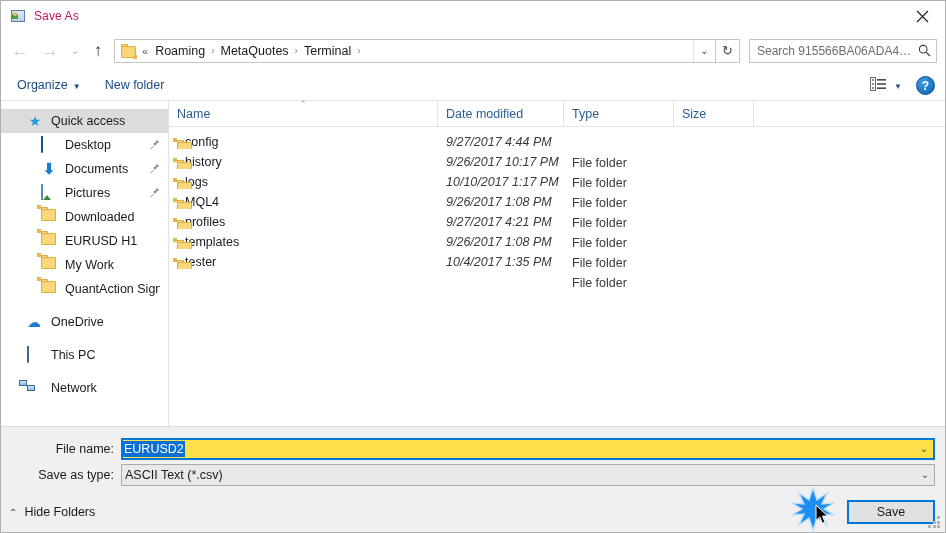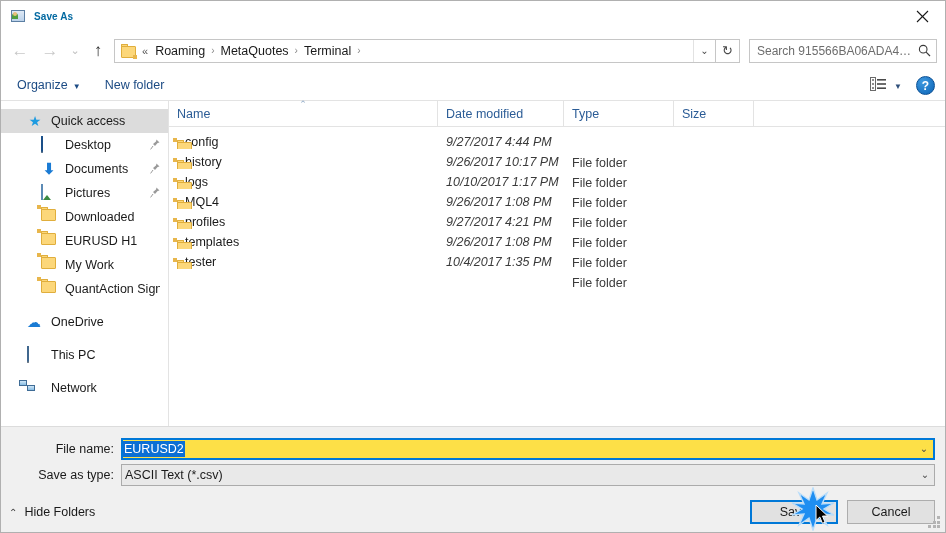--- a/index.html
+++ b/index.html
@@ -36,21 +36,21 @@
   }
   .title-icon .tiperson {
     position: absolute; left: 2px; top: 5px; width: 6px; height: 6px;
     background: #4d9e3f; border-radius: 50% 50% 0 0;
   }
   .title-icon .tihead {
     position: absolute; left: 3px; top: 4px; width: 4px; height: 4px;
     background: #e8c07a; border-radius: 50%;
   }
   .title-text {
-    font-size: 10px; color: #0369a1; letter-spacing: .1px; font-weight: bold;
+    font-size: 12px; color: #be185d; letter-spacing: .1px;
   }
   .close-btn {
     position: absolute; right: 0; top: 0;
     width: 46px; height: 30px;
     display: flex; align-items: center; justify-content: center;
     cursor: default;
   }
   .close-btn svg { display: block; }
 
   
@@ -553,21 +553,20 @@
     </div>
   </div>
 
   <div class="footer">
     <div class="hide-folders">
       <span class="hf-caret">⌃</span>
       <span>Hide Folders</span>
     </div>
     <div class="btns">
       <div class="btn primary">Save</div>
-      <div class="btn">Cancel</div>
     </div>
     <div class="grip">
       <span style="left:9px;top:0"></span>
       <span style="left:4.5px;top:4.5px"></span>
         <span style="left:9px;top:4.5px"></span>
       <span style="left:0;top:9px"></span>
         <span style="left:4.5px;top:9px"></span>
         <span style="left:9px;top:9px"></span>
     </div>
   </div>

